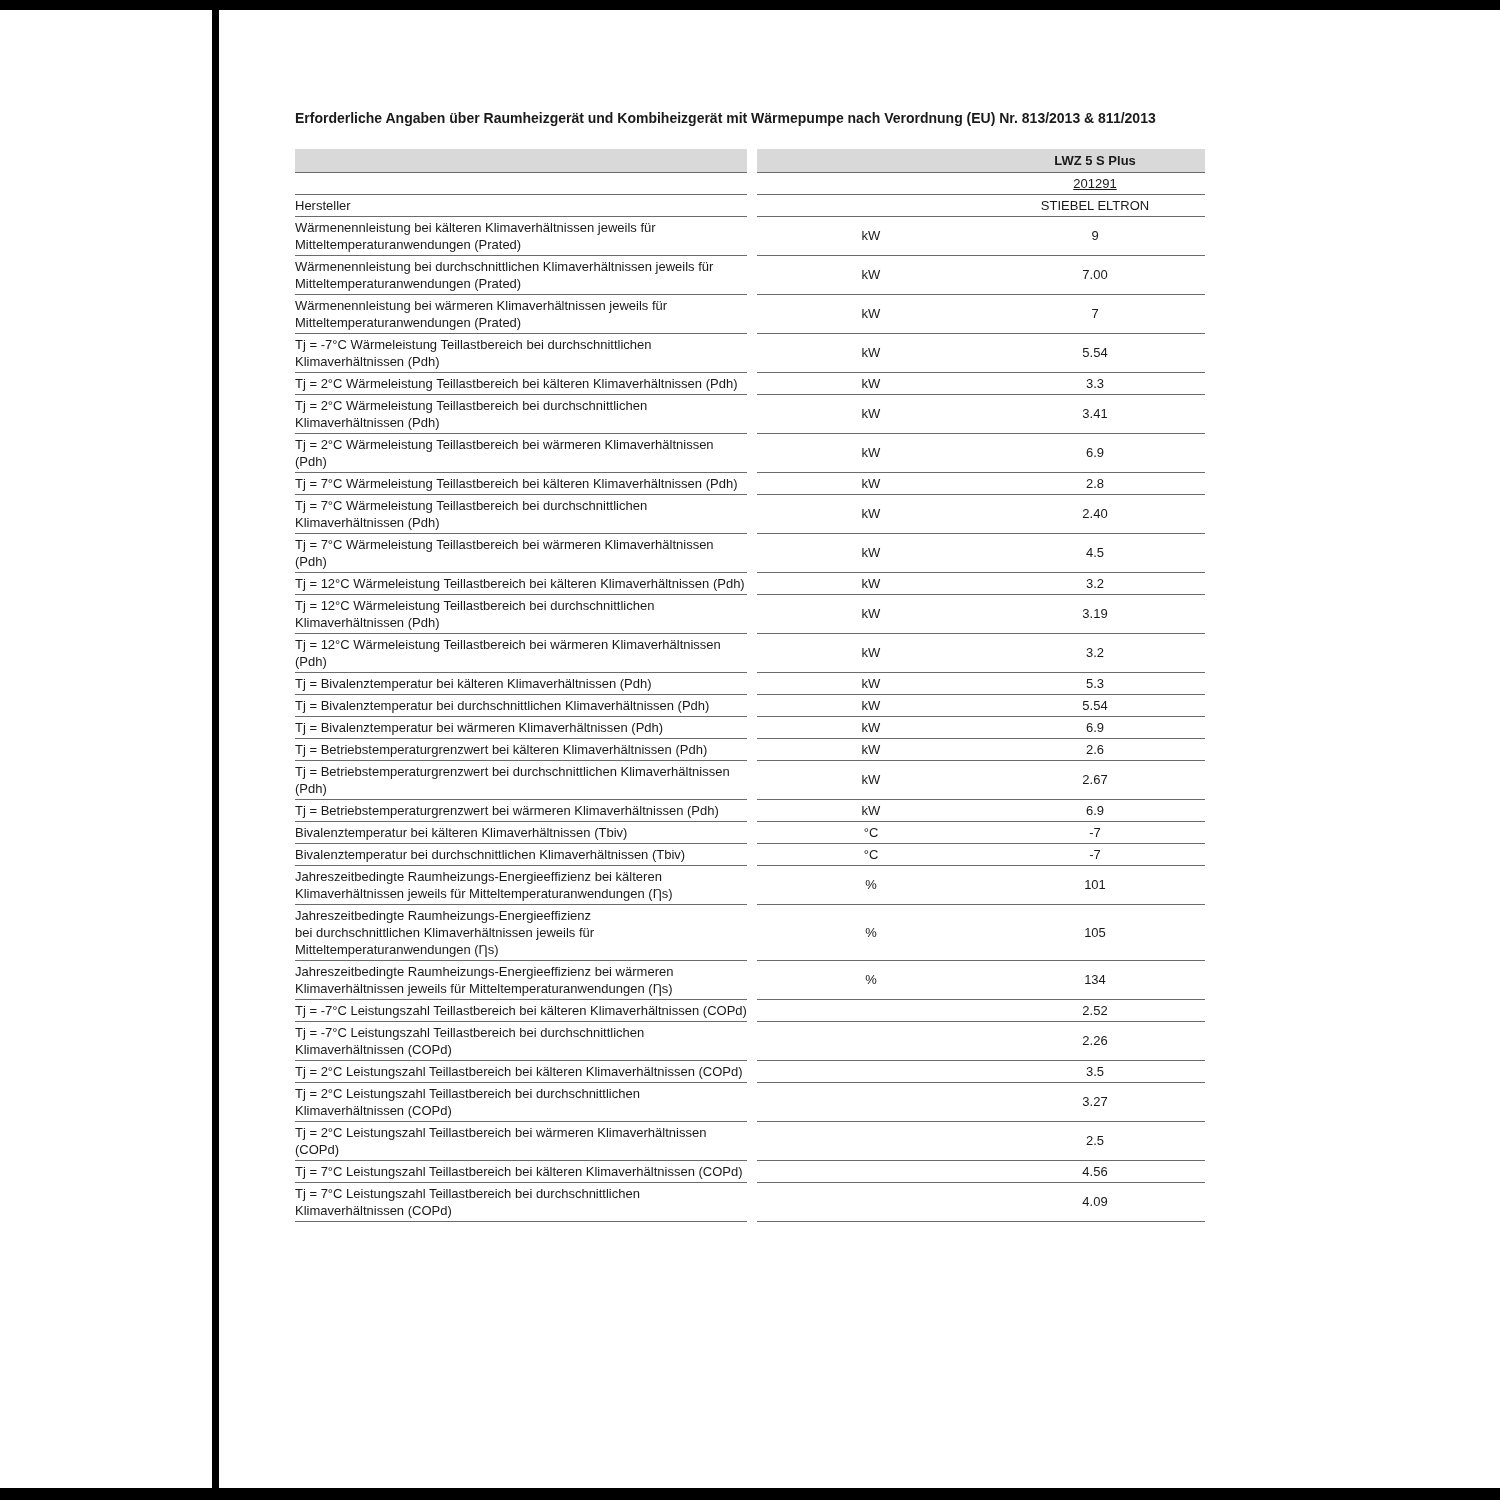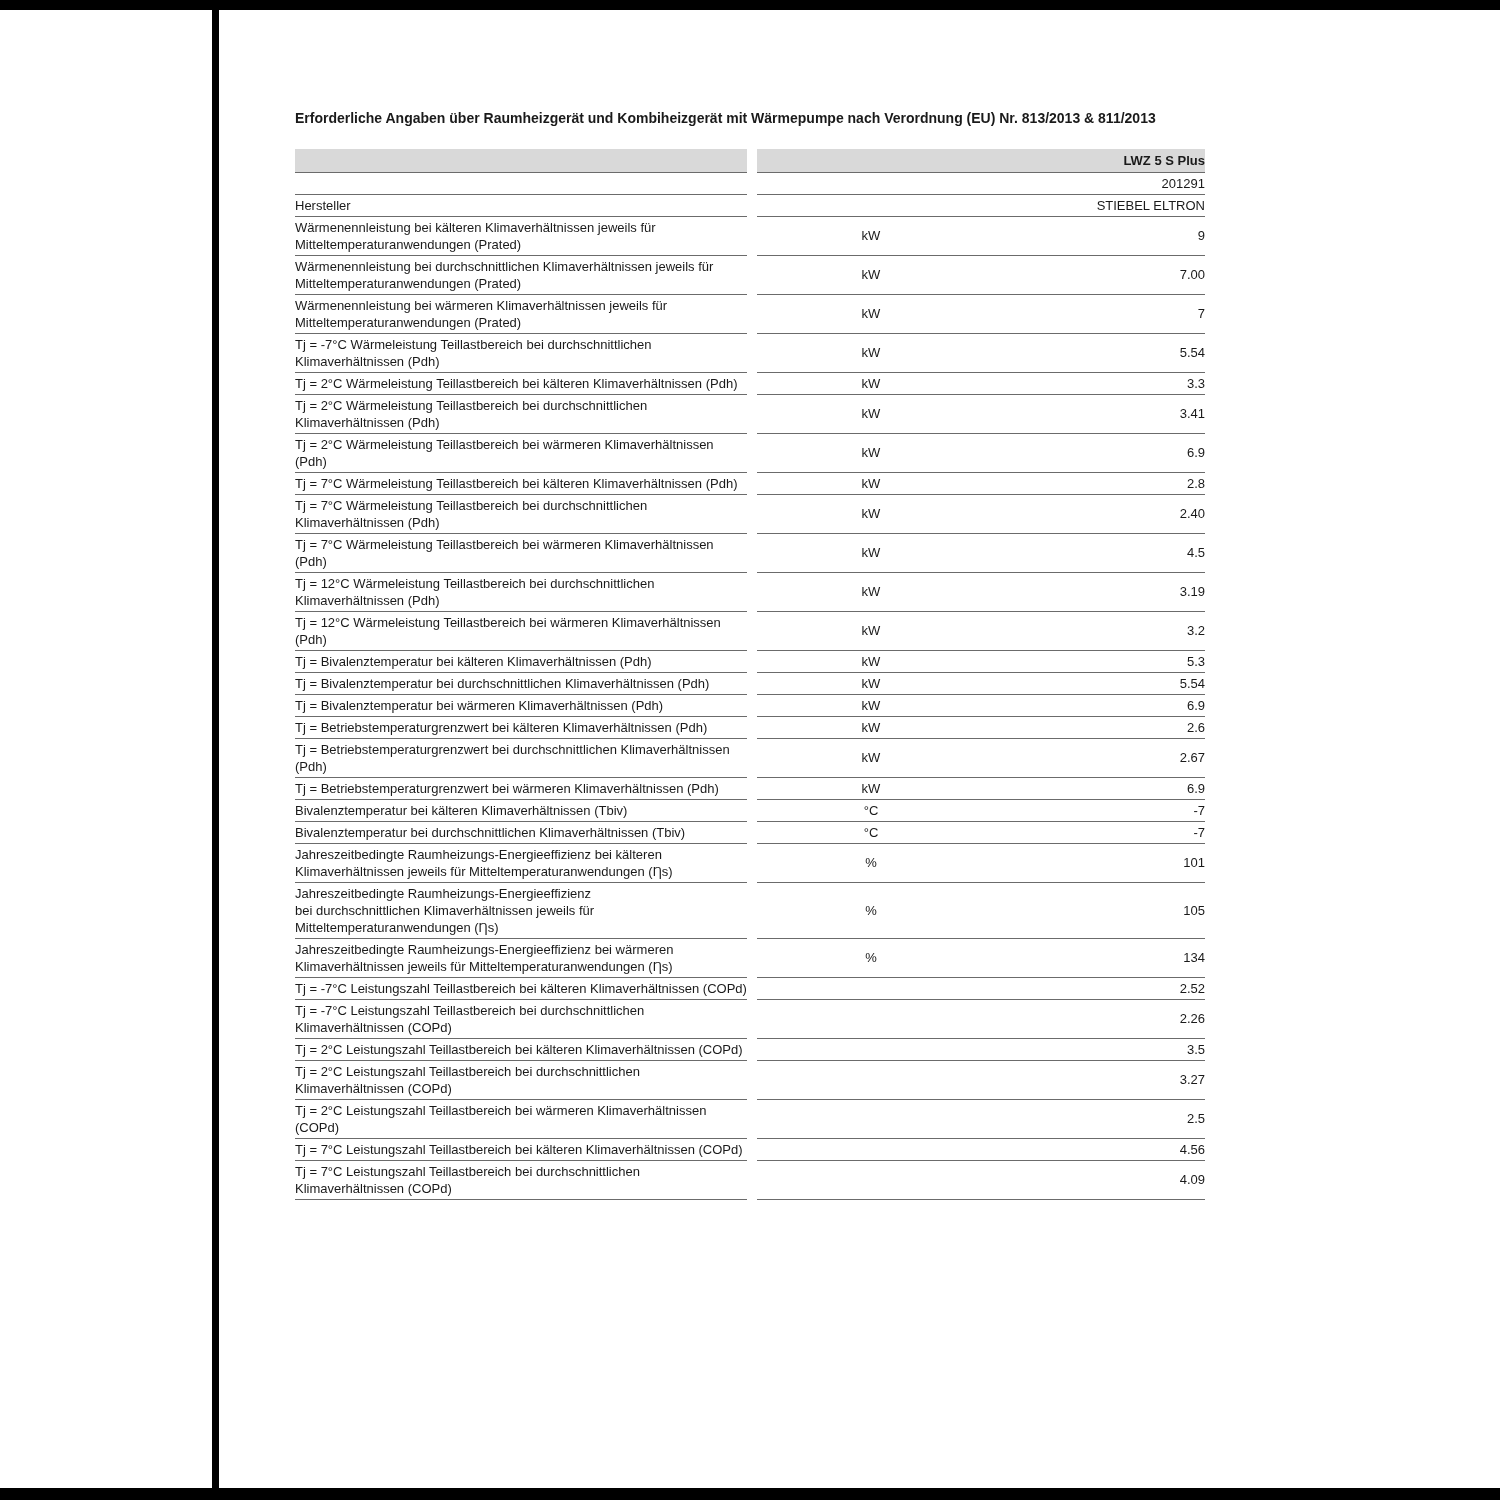--- a/index.html
+++ b/index.html
@@ -65,28 +65,28 @@
     padding: 2px 0;
     border-bottom: 1px solid #6b6b6b;
     line-height: 17px;
   }
   .data-table td.c-gap {
     border-bottom: none;
     padding: 0;
   }
   .data-table td.c-label { text-align: left; white-space: pre-line; }
   .data-table td.c-unit  { text-align: center; }
-  .data-table td.c-value { text-align: right; }
+  .data-table td.c-value { text-align: center; }
 
   tr.band-row td { background: #d9d9d9; }
   tr.band-row td.c-gap { background: #ffffff; }
   tr.band-row td.c-value { font-weight: bold; }
   tr.band-row td { padding: 3px 0; }
 
-  tr.number-row td { padding: 2px 0; }
+  tr.number-row td { padding: 2px 0; text-decoration: underline; }
 </style>
 </head>
 <body>
 
 <div class="scan-bar-top"></div>
 <div class="scan-bar-left"></div>
 <div class="scan-bar-right"></div>
 <div class="scan-bar-bottom"></div>
 
 <div class="page">
@@ -174,20 +174,26 @@
           <td class="c-unit">kW</td>
           <td class="c-value">2.40</td>
         </tr>
         <tr>
           <td class="c-label">Tj = 7°C Wärmeleistung Teillastbereich bei wärmeren Klimaverhältnissen (Pdh)</td>
           <td class="c-gap"></td>
           <td class="c-unit">kW</td>
           <td class="c-value">4.5</td>
         </tr>
         <tr>
+          <td class="c-label">Tj = 12°C Wärmeleistung Teillastbereich bei kälteren Klimaverhältnissen (Pdh)</td>
+          <td class="c-gap"></td>
+          <td class="c-unit">kW</td>
+          <td class="c-value">3.2</td>
+        </tr>
+        <tr>
           <td class="c-label">Tj = 12°C Wärmeleistung Teillastbereich bei durchschnittlichen Klimaverhältnissen (Pdh)</td>
           <td class="c-gap"></td>
           <td class="c-unit">kW</td>
           <td class="c-value">3.19</td>
         </tr>
         <tr>
           <td class="c-label">Tj = 12°C Wärmeleistung Teillastbereich bei wärmeren Klimaverhältnissen (Pdh)</td>
           <td class="c-gap"></td>
           <td class="c-unit">kW</td>
           <td class="c-value">3.2</td>

